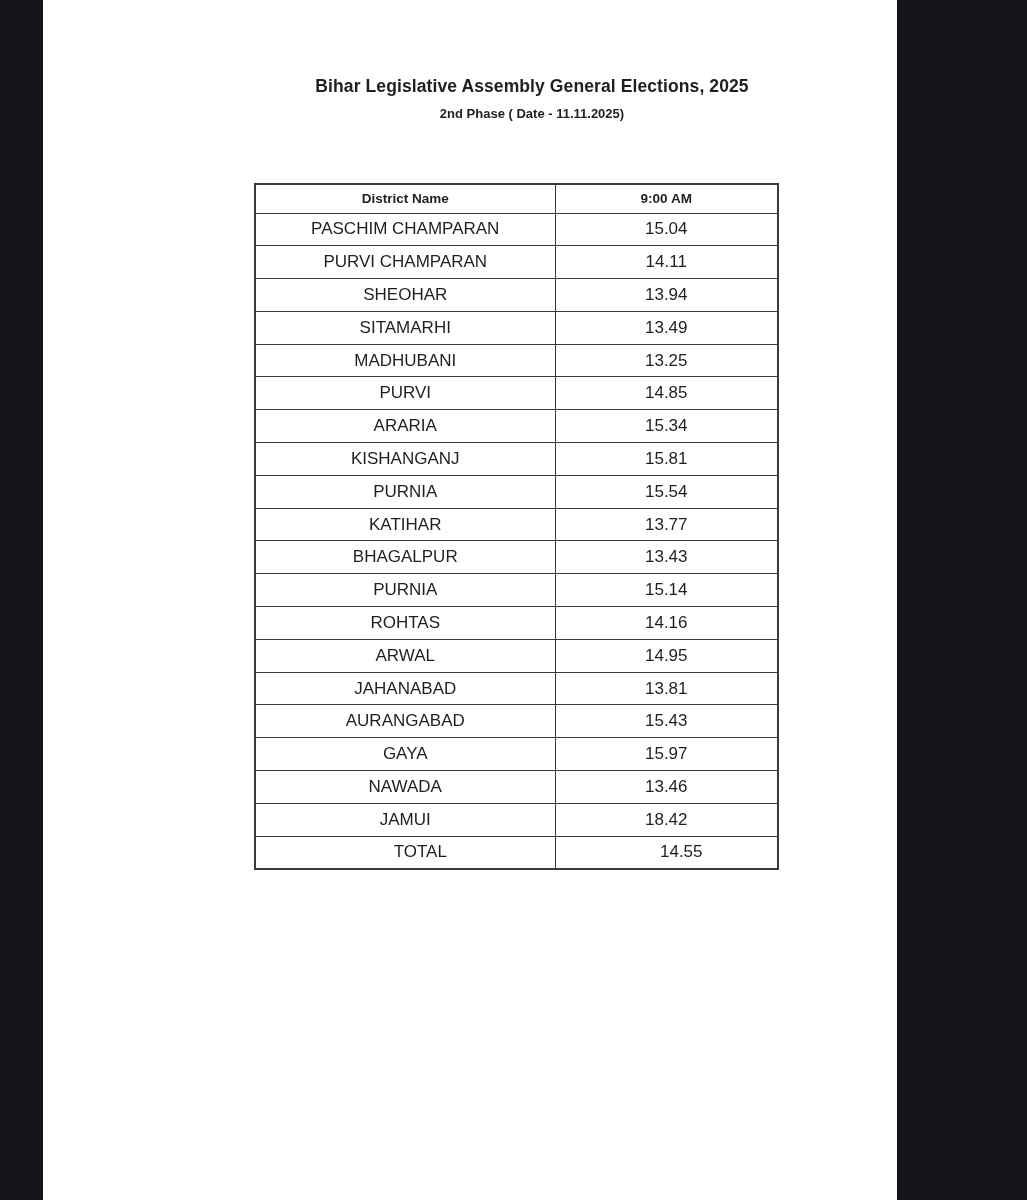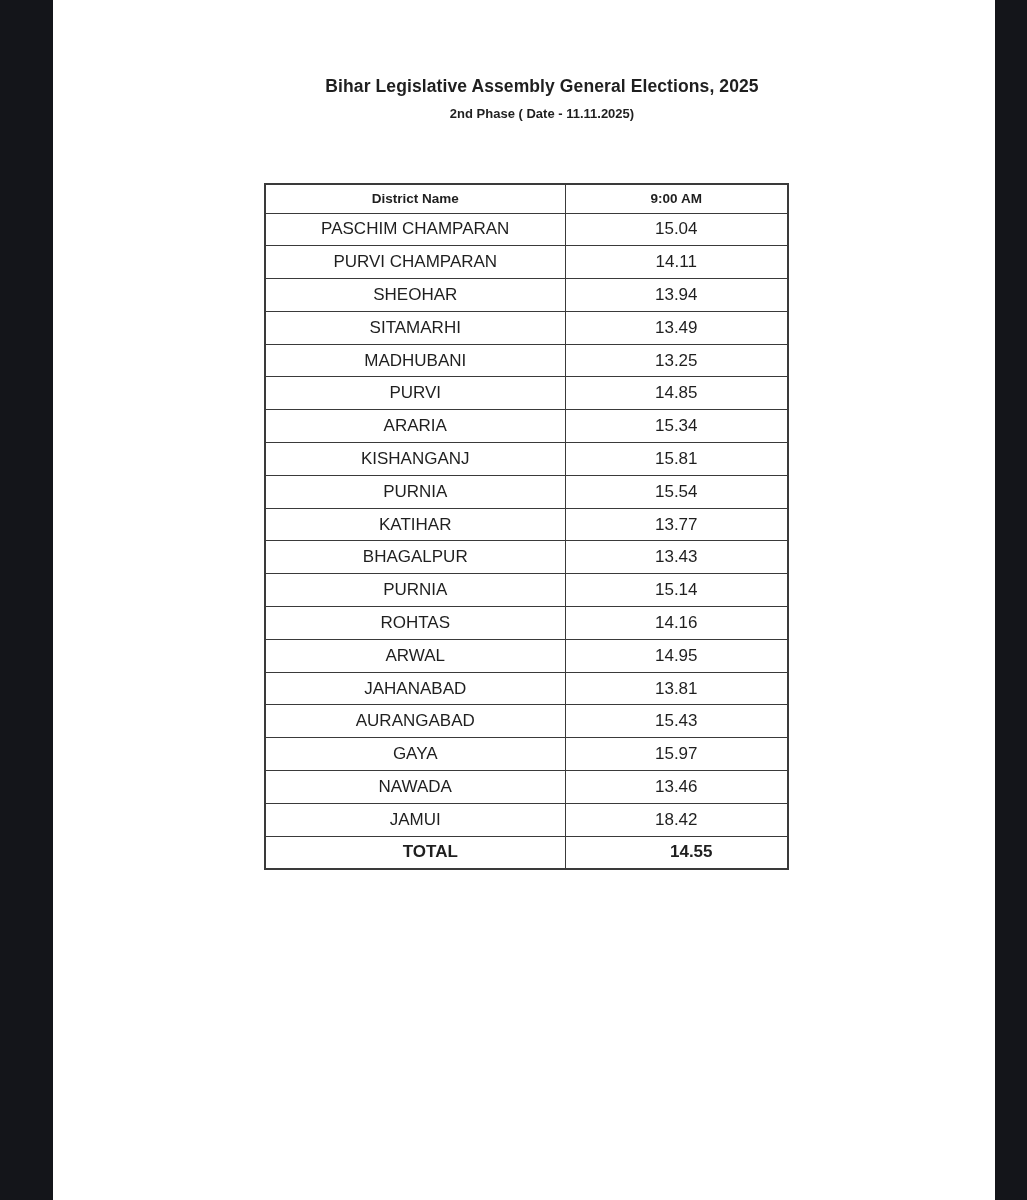--- a/index.html
+++ b/index.html
@@ -11,23 +11,23 @@
     overflow: hidden;
   }
   .stage {
     position: relative;
     width: 1027px;
     height: 1200px;
     background: var(--backdrop, #14151a);
   }
   .page {
     position: absolute;
-    left: 53px;
+    left: 43px;
     top: 0;
-    width: 942px;
+    width: 854px;
     height: 1200px;
     background: var(--page, #ffffff);
     color: var(--ink, #1f1f1f);
   }
   .heading-block {
     position: relative;
     left: 18px;              
     width: 942px;
     text-align: center;
   }
@@ -69,21 +69,21 @@
     color: var(--ink, #1f1f1f);
     padding: 0 4px;
   }
   .poll-table { border: 2px solid var(--line, #3a3a3a); }
   .poll-table th {
     height: 29px;
     font-size: 13.5px;
     font-weight: bold;
   }
   .poll-table td { height: 32.8px; font-weight: normal; }
-  .poll-table tr.total-row td { font-weight: bold; padding-left: 34px; }
+  .poll-table tr.total-row td { font-weight: normal; padding-left: 34px; }
 </style>
 </head>
 <body>
 
 <div class="stage">
   <div class="page">
 
     <div class="heading-block">
       <div class="doc-title">Bihar Legislative Assembly General Elections, 2025</div>
       <div class="doc-phase">2nd Phase ( Date - 11.11.2025)</div>

